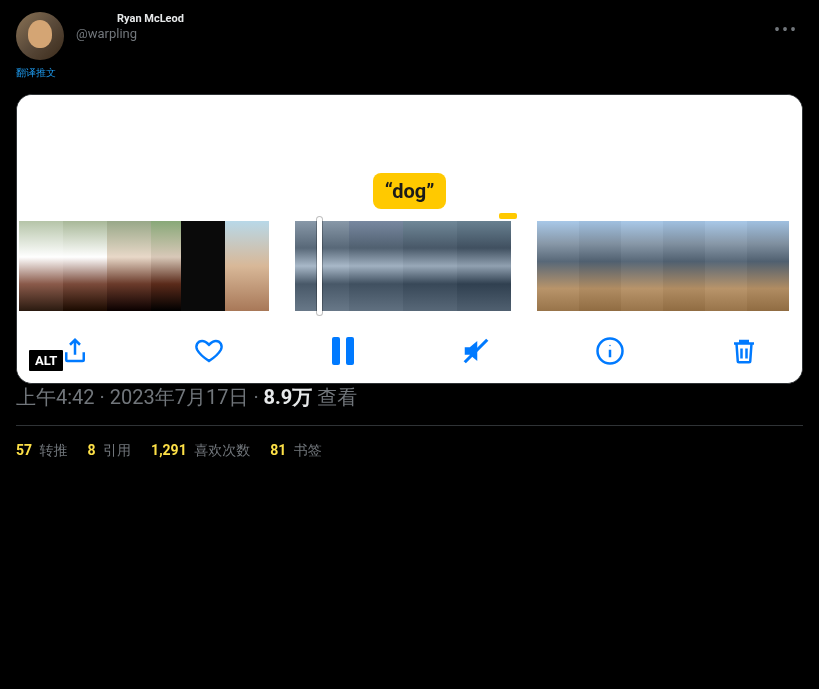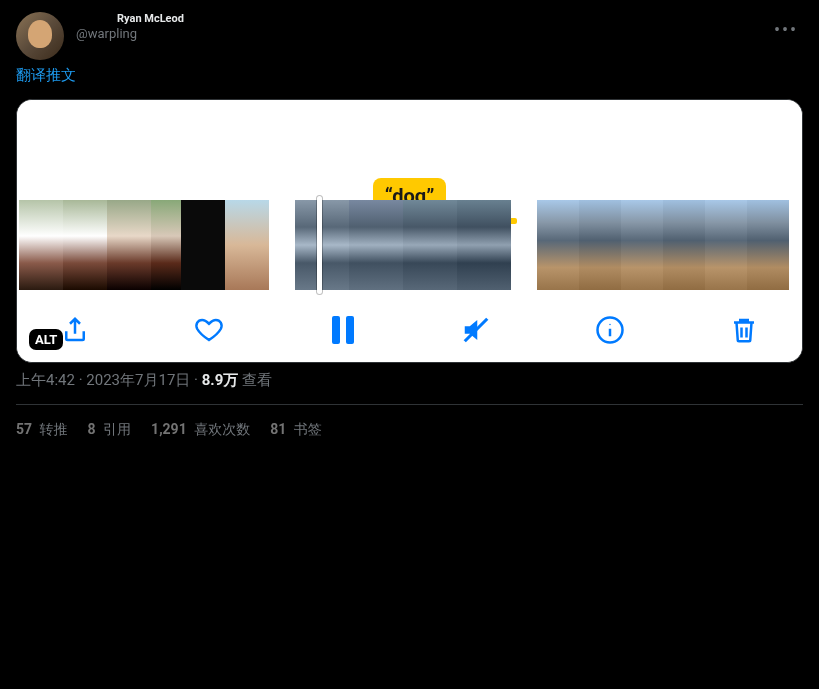--- a/index.html
+++ b/index.html
@@ -50,34 +50,34 @@
   }
   .body-text {
     margin-top: 14px;
     font-size: 23px;
     line-height: 1.3;
     color: #e7e9ea;
   }
   .translate {
     margin-top: 6px;
     color: #1d9bf0;
-    font-size: 15px;
+    font-size: 10px;
     cursor: pointer;
   }
   .media-card {
     margin-top: 14px;
     border-radius: 16px;
     overflow: hidden;
     background: #fff;
     position: relative;
     border: 1px solid #2f3336;
   }
   .media-inner {
     background: #fff;
-    padding-top: 46px;
+    padding-top: 72px;
     padding-bottom: 10px;
     position: relative;
   }
   .tag-wrap {
     position: absolute;
     top: 78px;
     left: 0; right: 0;
     display: flex;
     justify-content: center;
   }
@@ -151,38 +151,38 @@
   .pause-bars{display:flex;gap:6px;}
   .pause-bars span{width:8px;height:28px;background:#007aff;border-radius:2px;}
   .alt-badge{
     position:absolute;
     left:12px; bottom:12px;
     background:#000;
     color:#fff;
     font-size:13px;
     font-weight:700;
     padding:3px 6px;
-    border-radius:7px;
+    border-radius:1px;
   }
   .meta {
-    margin-top:8px;
+    margin-top:0;
     color:#71767b;
-    font-size:15px;
+    font-size:20px;
   }
   .meta .views-n{color:#e7e9ea;font-weight:700;}
   .divider{border:none;border-top:1px solid #2f3336;margin-top:14px;}
   .engage{
     display:flex;
     gap:20px;
     padding:16px 0;
     font-size:14px;
     color:#71767b;
     align-items:center;
   }
-  .engage .num{color:#737373;font-weight:700;margin-right:4px;}
+  .engage .num{color:#fde047;font-weight:700;margin-right:4px;}
   .engage > div{cursor:pointer;}
 </style>
 </head>
 <body>
 
 <div class="tweet">
   <div class="header">
     <div class="avatar"></div>
     <div class="names">
       <div class="display-name">Ryan McLeod</div>

